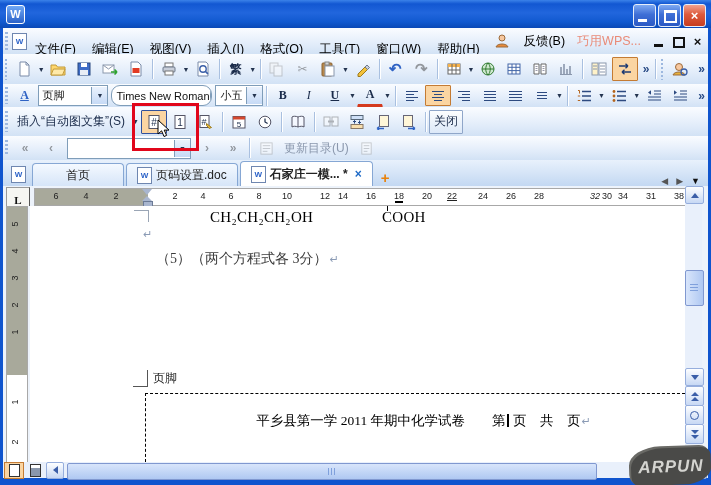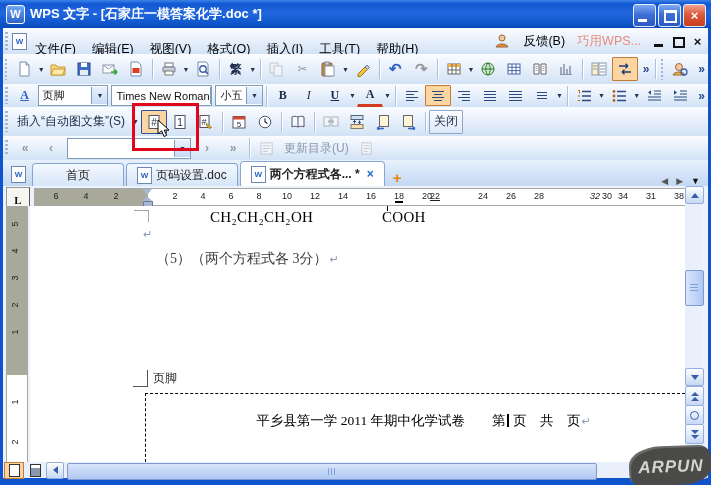--- a/index.html
+++ b/index.html
@@ -141,42 +141,42 @@
     display:flex;align-items:center;justify-content:center;transform:rotate(-2deg);}
   .watermark span{color:#D4D4D0;font-weight:bold;font-style:italic;font-size:17px;letter-spacing:1px;}
 </style>
 </head>
 <body>
 
 <div class="win">
 
   <div class="abs titlebar">
     <span class="appicon">W</span>
-    <span>WPS 文字 - [石家庄一模答案化学.doc *]</span>
     <div class="winbtns">
       <span class="wbtn">
           <span class="minbar"></span>
         </span>
       <span class="wbtn">
           <span class="restsq"></span>
         </span>
       <span class="wbtn close">×</span>
     </div>
   </div>
 
   <div class="abs bar menubar">
     <span class="grip"></span>
     <span class="docico">W</span>
     <span id="menu-items" style="display:flex;margin-top:16px;">
         <span class="mitem">文件(F)</span>
         <span class="mitem">编辑(E)</span>
         <span class="mitem">视图(V)</span>
+        <span class="mitem">插入(I)</span>
         <span class="mitem">格式(O)</span>
-        <span class="mitem">插入(I)</span>
         <span class="mitem">工具(T)</span>
+        <span class="mitem">窗口(W)</span>
         <span class="mitem">帮助(H)</span>
       </span>
     <div class="menu-right">
       <span class="btn">
         <svg width="16" height="16" viewBox="0 0 16 16">
             <circle cx="8" cy="5" r="3" fill="#F7C8A0" stroke="#9C6A3A"></circle>
             <path d="M2 14c1-4 11-4 12 0z" fill="#E88A3A" stroke="#9C6A3A"></path>
           </svg>
       </span>
       <span class="mitem">反馈(B)</span>
@@ -330,21 +330,21 @@
     <span class="ovf">»</span>
   </div>
 
   <div class="abs bar fmtbar">
     <span class="grip"></span>
     <span class="btn" style="color:#2E62C4;font-weight:bold;font-family:'Liberation Serif',serif;text-decoration:underline;">A</span>
     <span class="combo" style="width:78px;">
       <span>页脚</span>
       <span class="cdd">▼</span>
     </span>
-    <span class="combo" style="width:114px;margin-left:3px;">
+    <span class="combo" style="width:114px;margin-left:3px;border-radius:9px;">
       <span>Times New Roman</span>
       <span class="cdd">▼</span>
     </span>
     <span class="combo" style="width:50px;margin-left:3px;">
       <span>小五</span>
       <span class="cdd">▼</span>
     </span>
     <span class="sep"></span>
     <span class="btn bld">B</span>
     <span class="btn ital">I</span>
@@ -539,21 +539,21 @@
     <span class="docico" style="margin:0 6px 3px 8px;">W</span>
     <div class="tab" style="width:70px;justify-content:center;">
       <span>首页</span>
     </div>
     <div class="tab">
       <span class="docico">W</span>
       <span>页码设置.doc</span>
     </div>
     <div class="tab active">
       <span class="docico">W</span>
-      <span>两个方程式各... *</span>
+      <span>石家庄一模... *</span>
       <span class="tclose">×</span>
     </div>
     <span class="plus">+</span>
     <div class="tab-arrows">
       <span>◀</span>
       <span>▶</span>
       <span class="blk">▼</span>
     </div>
   </div>
 
@@ -566,26 +566,26 @@
       <span class="ind-box"></span>
       <span class="tabstop"></span>
     <span class="rnum" style="left: 15px;">6</span>
         <span class="rnum" style="left: 45px;">4</span>
         <span class="rnum" style="left: 75px;">2</span>
         <span class="rnum" style="left: 134px;">2</span>
         <span class="rnum" style="left: 162px;">4</span>
         <span class="rnum" style="left: 190px;">6</span>
         <span class="rnum" style="left: 218px;">8</span>
         <span class="rnum" style="left: 246px;">10</span>
-        <span class="rnum" style="left: 274px; text-align: center;">12</span>
+        <span class="rnum" style="left: 284px; text-align: center;">12</span>
         <span class="rnum" style="left: 302px;">14</span>
         <span class="rnum" style="left: 330px;">16</span>
         <span class="rnum" style="left: 358px;">18</span>
         <span class="rnum" style="left: 386px;">20</span>
-        <span class="rnum" style="left: 394px; text-decoration: underline;">22</span>
+        <span class="rnum" style="left: 411px; text-decoration: underline;">22</span>
         <span class="rnum" style="left: 442px;">24</span>
         <span class="rnum" style="left: 470px;">26</span>
         <span class="rnum" style="left: 498px;">28</span>
         <span class="rnum" style="left: 526px; margin-left: 40px;">30</span>
         <span class="rnum" style="left: 554px; font-style: italic;">32</span>
         <span class="rnum" style="left: 582px;">34</span>
         <span class="rnum" style="left: 610px;">31</span>
         <span class="rnum" style="left: 638px;">38</span>
       </div>
   </div>

